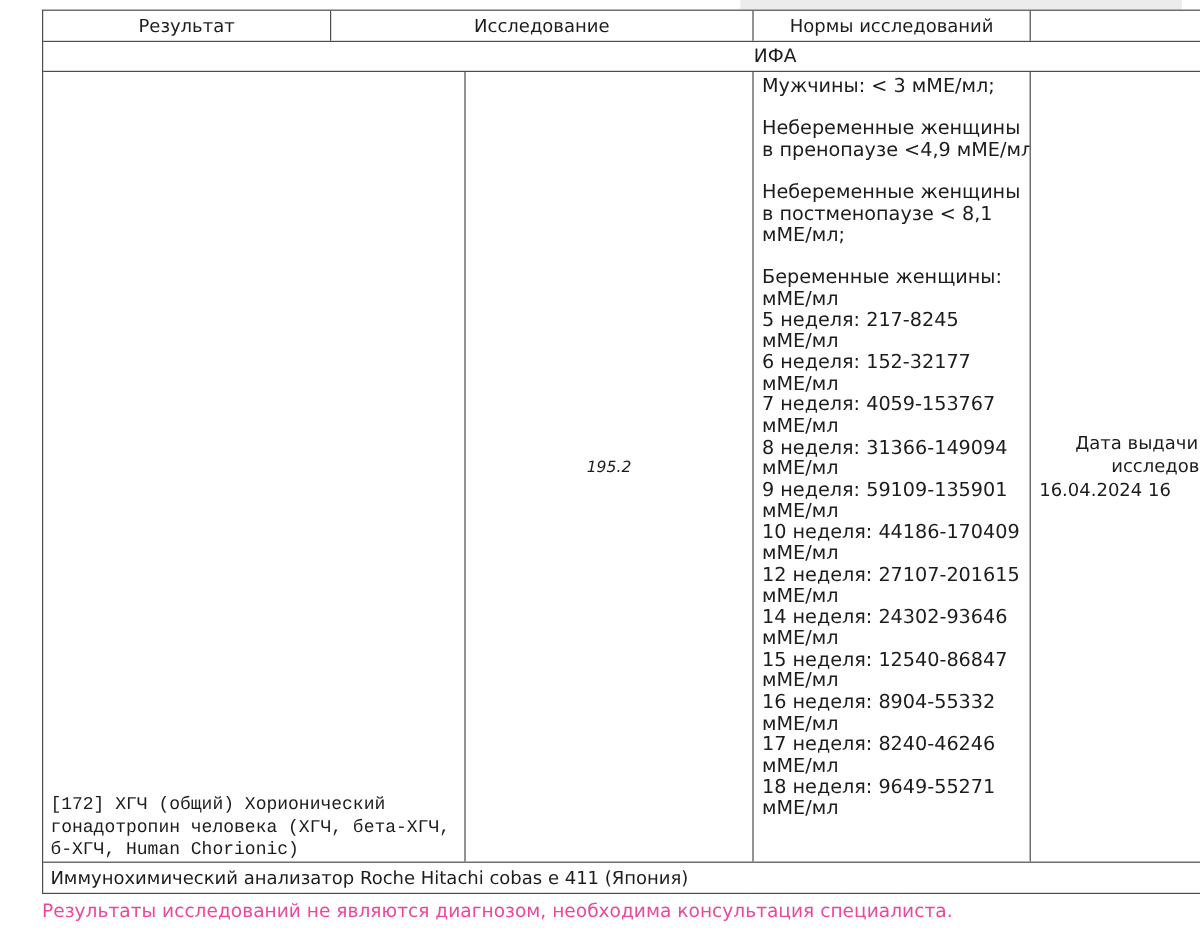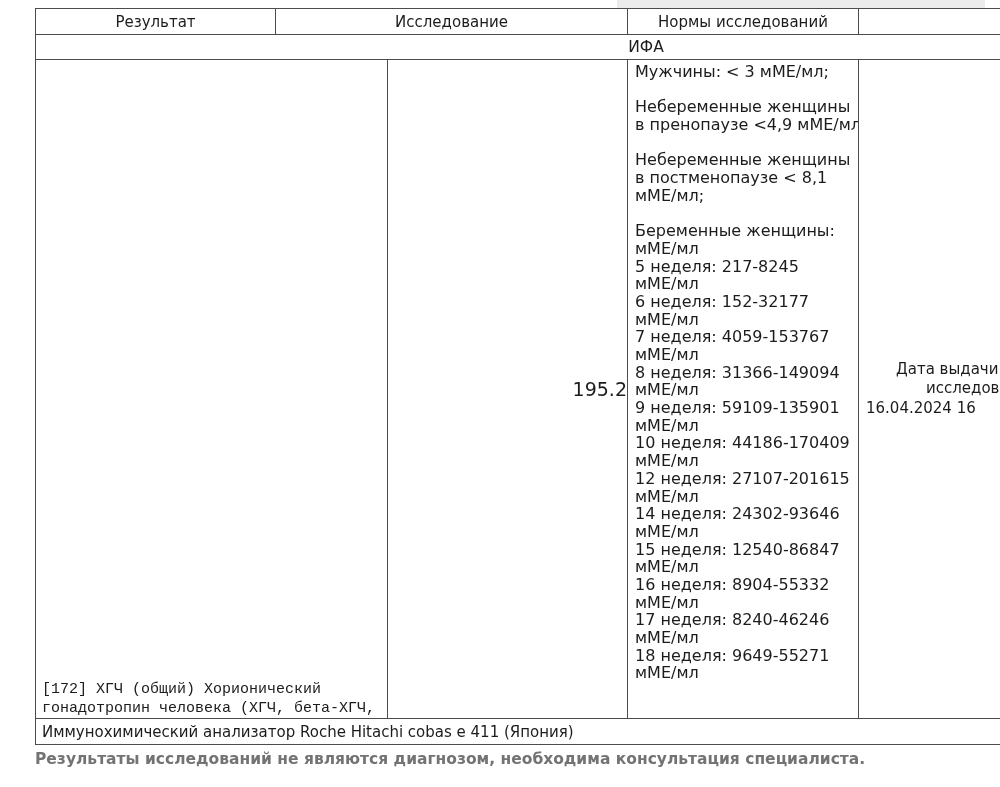--- a/index.html
+++ b/index.html
@@ -67,22 +67,23 @@
     font-family: Liberation Mono, monospace;
   }
   .study-lines .study-line {
     white-space: nowrap;
     font-size: 15px;
     line-height: 19px;
   }
   .main-row .c2 {
     display: flex;
     align-items: center;
-    justify-content: flex-end;
-    font-size: 19px;
+    justify-content: center;
+    font-size: 13px;
+    font-style: italic;
   }
   .main-row .c3 {
     padding: 3px 0 0 7px;
     overflow: hidden;
   }
   .norms-lines .norm-line {
     white-space: nowrap;
     font-size: 16px;
     line-height: 17.7px;
     height: 17.7px;
@@ -111,22 +112,21 @@
     font-size: 15px;
     white-space: nowrap;
   }
 
   .disclaimer {
     position: absolute;
     left: 35px;
     top: 750px;
     font-size: 15.5px;
     white-space: nowrap;
-    color: #737373;
-    font-weight: bold;
+    color: #ec4899;
   }
 </style>
 </head>
 <body>
 
 <div class="top-strip"></div>
 
 <div class="report-table">
 
   <div class="row hdr-row">
@@ -138,20 +138,21 @@
 
   <div class="section-row">
     <span>ИФА</span>
   </div>
 
   <div class="row main-row">
     <div class="cell c1 vline">
       <div class="study-lines">
           <div class="study-line">[172] ХГЧ (общий) Хорионический</div>
           <div class="study-line">гонадотропин человека (ХГЧ, бета-ХГЧ,</div>
+          <div class="study-line">б-ХГЧ, Human Chorionic)</div>
         </div>
     </div>
     <div class="cell c2 vline">
       <span>195.2</span>
     </div>
     <div class="cell c3 vline">
       <div class="norms-lines">
           <div class="norm-line">Мужчины: &lt; 3 мМЕ/мл;</div>
           <div class="norm-line">&nbsp;</div>
           <div class="norm-line">Небеременные женщины</div>

